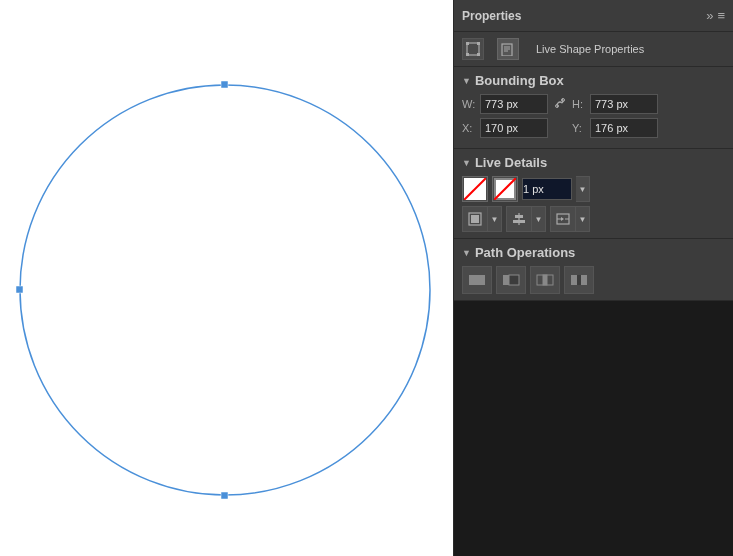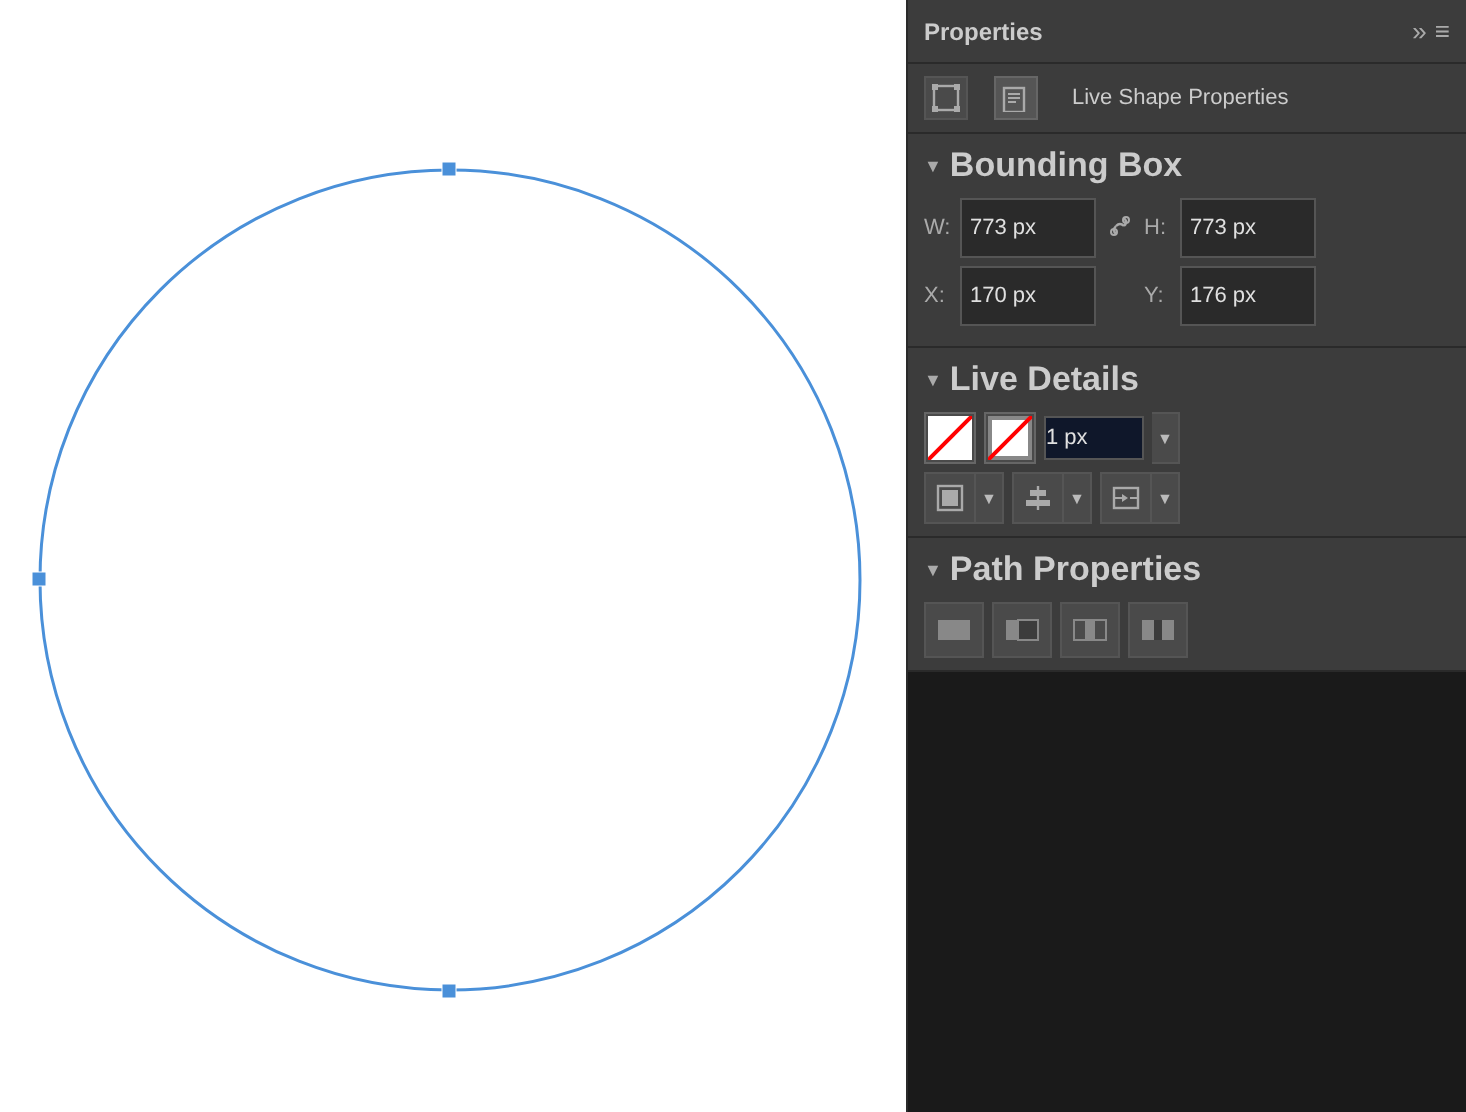--- a/index.html
+++ b/index.html
@@ -112,21 +112,21 @@
     .section-header {
       display: flex;
       align-items: center;
       gap: 4px;
       margin-bottom: 6px;
       cursor: pointer;
     }
 
     .section-title {
       color: #ccc;
-      font-size: 17px;
+      font-size: 13px;
       font-weight: bold;
     }
 
     .chevron {
       color: #aaa;
       font-size: 9px;
     }
 
     
     .bb-row {
@@ -140,21 +140,21 @@
       color: #aaa;
       font-size: 11px;
       width: 14px;
     }
 
     .field-input {
       background: #2a2a2a;
       border: 1px solid #555;
       color: #e0e0e0;
       font-size: 11px;
-      padding: 14px 4px;
+      padding: 4px 4px;
       width: 68px;
       height: 20px;
       outline: none;
     }
 
     .link-icon {
       color: #aaa;
       font-size: 12px;
       width: 16px;
       text-align: center;
@@ -399,21 +399,21 @@
           </svg>
         </div>
         <div class="arrow-down">▼</div>
       </div>
     </div>
   </div>
 
   <div class="section">
     <div class="section-header">
       <span class="chevron">▼</span>
-      <span class="section-title">Path Properties</span>
+      <span class="section-title">Path Operations</span>
     </div>
 
     <div class="path-ops-row">
 
       <div class="path-op-btn">
         <svg width="20" height="20" viewBox="0 0 20 20" fill="none">
           <rect x="2" y="5" width="10" height="10" fill="#888"></rect>
           <rect x="8" y="5" width="10" height="10" fill="#888"></rect>
         </svg>
       </div>

